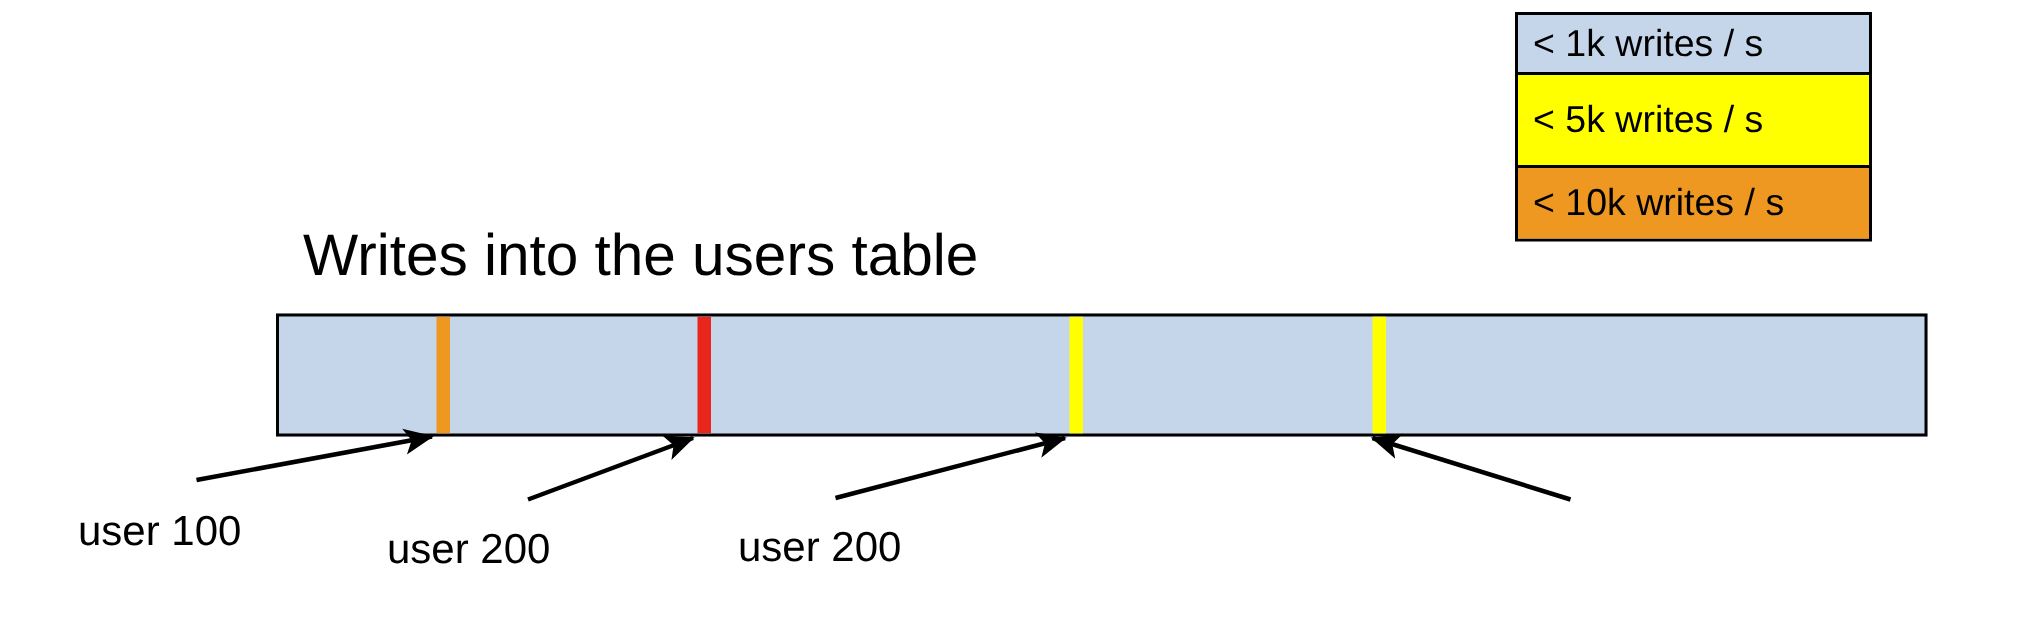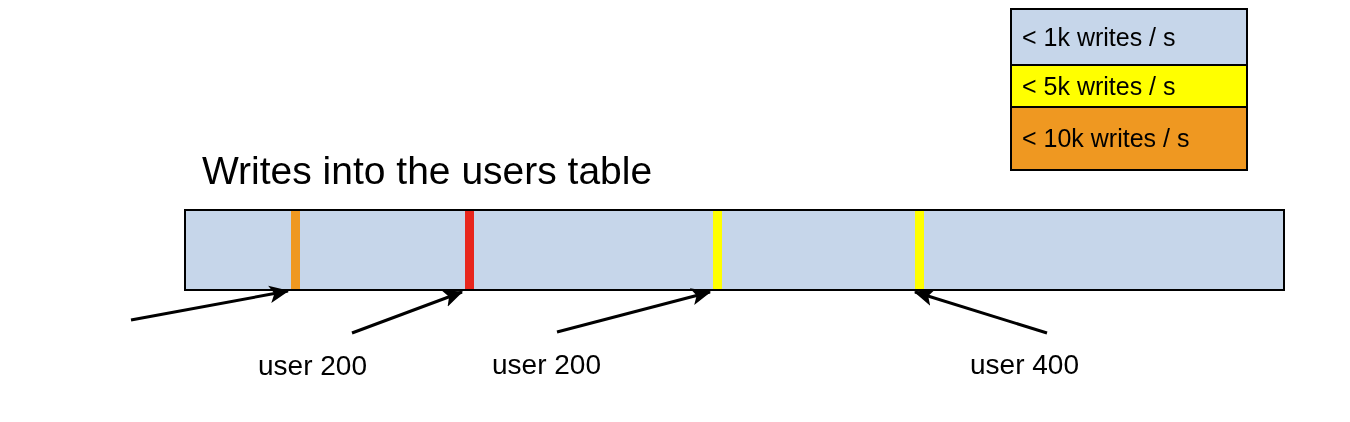--- a/index.html
+++ b/index.html
@@ -37,23 +37,23 @@
     border-bottom: 2px solid #000000;
     display: flex;
     align-items: center;
     padding-left: 10px;
     font-size: 25px;
     line-height: 1;
     letter-spacing: 0px;
     white-space: nowrap;
   }
   .legend-row:last-child { border-bottom: none; }
-  .lr-0 { height: 56px; }
-  .lr-1 { height: 42px; }
-  .lr-2 { height: 61px; }
+  .lr-0 { height: 40px; }
+  .lr-1 { height: 62px; }
+  .lr-2 { height: 47px; }
   .lr-3 { height: 41px; }
 
   
   #chart-title {
     position: absolute;
     left: 202px;
     top: 151px;
     font-size: 39px;
     line-height: 1;
     white-space: nowrap;
@@ -122,17 +122,17 @@
       <marker id="arrowhead" markerWidth="7" markerHeight="7" refX="6.2" refY="3.1" orient="auto" markerUnits="strokeWidth">
         <path d="M0,0.2 L6.6,3.1 L0,6.0 L1.6,3.1 Z" fill="#000000"></path>
       </marker>
     </defs>
     <line stroke="#000000" stroke-width="3" marker-end="url(#arrowhead)" x1="131" y1="320" x2="288" y2="291"></line>
     <line stroke="#000000" stroke-width="3" marker-end="url(#arrowhead)" x1="352" y1="333" x2="462" y2="292"></line>
     <line stroke="#000000" stroke-width="3" marker-end="url(#arrowhead)" x1="557" y1="332" x2="710" y2="292"></line>
     <line stroke="#000000" stroke-width="3" marker-end="url(#arrowhead)" x1="1047" y1="333" x2="915" y2="292"></line>
   </svg>
 
+  <div class="pointer-label" style="left: 52px; top: 340px;">user 100</div>
   <div class="pointer-label" style="left: 258px; top: 352px;">user 200</div>
   <div class="pointer-label" style="left: 492px; top: 351px;">user 200</div>
-  <div class="pointer-label" style="left: 970px; top: 351px;">user 400</div>
 
 </div>
 
 </body></html>

